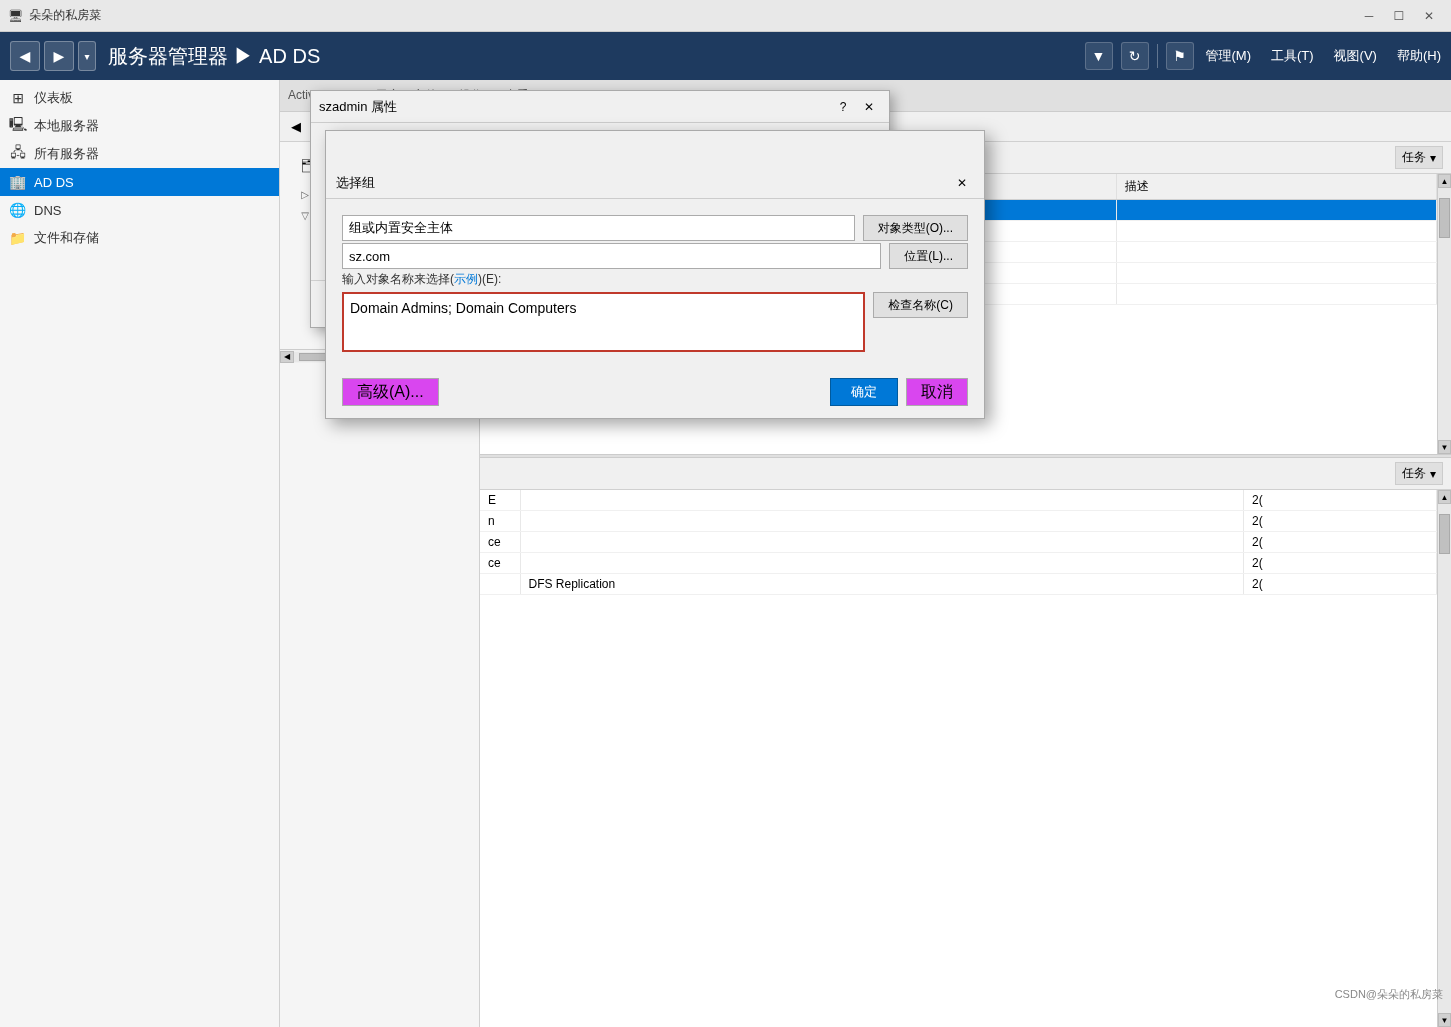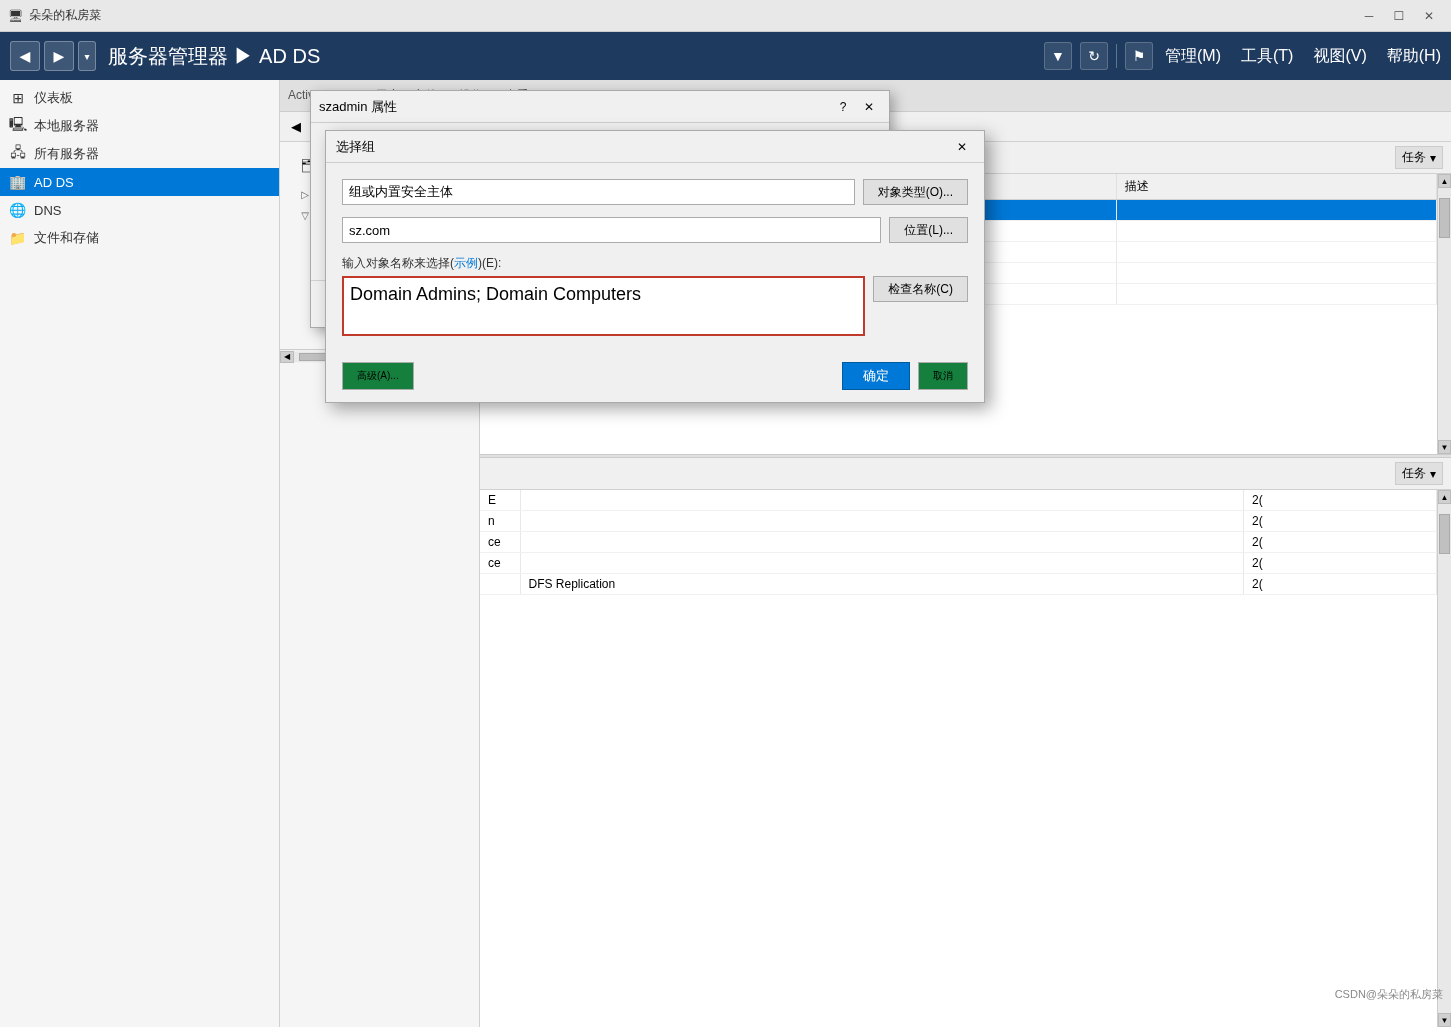--- a/index.html
+++ b/index.html
@@ -95,21 +95,21 @@
     .menu-right {
       display: flex;
       gap: 20px;
       font-size: 13px;
     }
     .menu-item-btn {
       background: transparent;
       border: none;
       color: white;
       cursor: pointer;
-      font-size: 16px;
+      font-size: 13px;
       font-family: inherit;
     }
     .toolbar-icons {
       display: flex;
       align-items: center;
       gap: 8px;
     }
     .tool-icon {
       width: 28px;
       height: 28px;
@@ -338,33 +338,34 @@
     }
     .select-group-title {
       height: 32px;
       background: #f0f0f0;
       display: flex;
       align-items: center;
       justify-content: space-between;
       padding: 0 10px;
       border-bottom: 1px solid #ccc;
       font-size: 13px;
+      margin-top: 36px;
     }
     .select-group-content {
       padding: 16px 16px 12px;
     }
     .sg-label {
       font-size: 12px;
       color: #333;
       margin-bottom: 4px;
     }
     .sg-input-row {
       display: flex;
       gap: 8px;
-      margin-bottom: 12px;
+      margin-bottom: 2px;
       align-items: center;
     }
     .sg-input {
       flex: 1;
       height: 26px;
       border: 1px solid #ababab;
       background: white;
       padding: 2px 6px;
       font-size: 13px;
       font-family: inherit;
@@ -382,21 +383,21 @@
     .sg-object-input-box {
       width: 100%;
       min-height: 60px;
       border: 2px solid #c0392b;
       background: white;
       padding: 6px;
       margin-bottom: 14px;
       font-size: 13px;
     }
     .sg-object-text {
-      font-size: 18px;
+      font-size: 14px;
     }
     .sg-underline {
     }
 
     .sg-bottom-buttons {
       display: flex;
       justify-content: space-between;
       align-items: center;
     }
     .sg-bottom-left {
@@ -413,24 +414,24 @@
       background: #0078d7;
       color: white;
       border: 1px solid #005a9e;
       cursor: pointer;
       font-size: 13px;
       font-family: inherit;
     }
     .sg-cancel-btn {
       height: 28px;
       padding: 0 14px;
-      background: #15803d;
+      background: #d946ef;
       border: 1px solid #ababab;
       cursor: pointer;
-      font-size: 10px;
+      font-size: 16px;
       font-family: inherit;
     }
 
     .task-dropdown {
       display: flex;
       align-items: center;
       gap: 4px;
       cursor: pointer;
       font-size: 12px;
       padding: 2px 6px;

